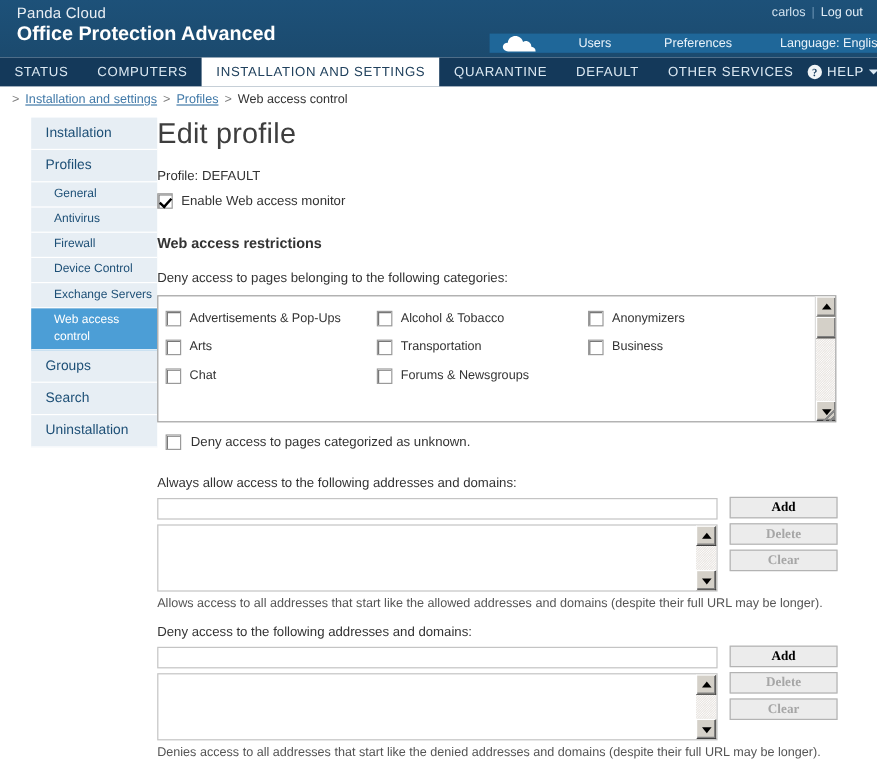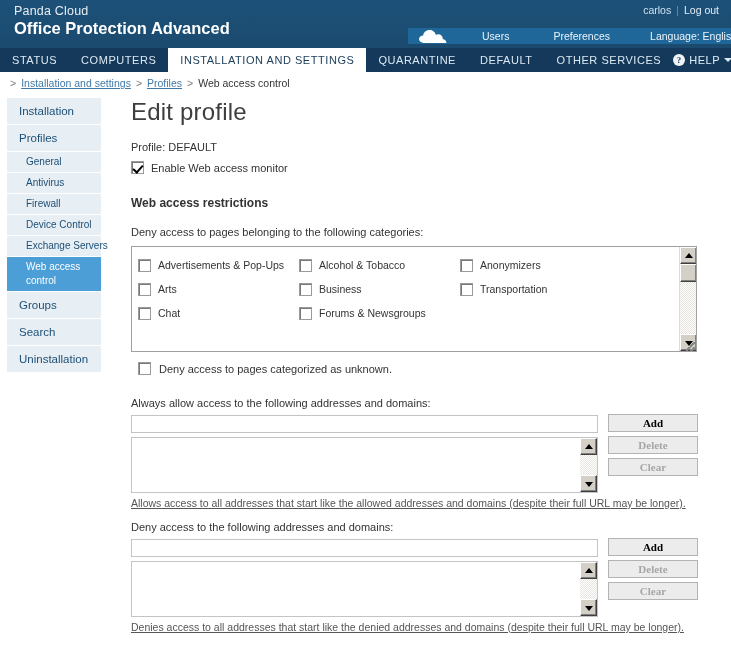--- a/index.html
+++ b/index.html
@@ -87,21 +87,21 @@
   .breadcrumb .arrow { color: #7a7a7a; margin: 0 5px 0 0; }
   .breadcrumb .arrow.mid { margin: 0 5px; }
   .breadcrumb a { color: #4179a8; text-decoration: underline; }
   .breadcrumb .cur { color: #333; }
 
   
   .body-wrap { position: relative; }
 
   
   .sidebar {
-    position: absolute; left: 7px; top: 4px; width: 94px;
+    position: absolute; left: 26px; top: 4px; width: 105px;
     background: #e7eef4;
     border: 0;
   }
   .side-item {
     display: block;
     font-size: 11.5px; color: #1d4f76;
     text-decoration: none;
     padding: 6px 0 6px 12px;
     border-bottom: 1px solid #ffffff;
     line-height: 14px;
@@ -149,21 +149,21 @@
     background: #ffffff;
     overflow: hidden;
   }
   .catgrid {
     position: absolute; left: 0; top: 0; right: 17px; bottom: 0;
     padding: 6px 0 0 6px;
     display: flex; flex-wrap: wrap;
     align-content: flex-start;
   }
   .catcell {
-    width: 161px; height: 24px;
+    width: 176px; height: 24px;
     display: flex; align-items: center;
   }
   .catcell .clbl { font-size: 10.5px; color: #333; margin-left: 7px; white-space: nowrap; }
 
   
   .vscroll {
     position: absolute; right: 0; top: 0; width: 17px; bottom: 0;
     background: #ffffff;
     border-left: 1px solid #dcdcdc;
   }
@@ -230,21 +230,21 @@
     display: block; width: 90px; height: 18px; margin-bottom: 4px;
     background: #ececec;
     border: 1px solid #b3b3b3;
     font-family: Liberation Serif, serif;
     font-size: 11px; color: #000; text-align: center; line-height: 16px;
     font-weight: bold;
     cursor: pointer; padding: 0;
   }
   .winbtn.disabled { color: #a6a6a6; cursor: default; }
   .addr-note {
-    margin-top: 4px; font-size: 10.5px; color: #555; text-decoration: underline;
+    margin-top: 4px; font-size: 10.5px; color: #555;
   }
 </style>
 </head>
 <body>
 
 <div id="app">
 
   <div class="header">
     <div class="brand">
       <div class="brand-line1">Panda Cloud</div>
@@ -338,25 +338,25 @@
               <span class="winbox"></span>
               <span class="clbl">Anonymizers</span>
             </div>
 
           <div class="catcell">
               <span class="winbox"></span>
               <span class="clbl">Arts</span>
             </div>
           <div class="catcell">
               <span class="winbox"></span>
+              <span class="clbl">Transportation</span>
+            </div>
+          <div class="catcell">
+              <span class="winbox"></span>
               <span class="clbl">Business</span>
-            </div>
-          <div class="catcell">
-              <span class="winbox"></span>
-              <span class="clbl">Transportation</span>
             </div>
 
           <div class="catcell">
               <span class="winbox"></span>
               <span class="clbl">Chat</span>
             </div>
           <div class="catcell">
               <span class="winbox"></span>
               <span class="clbl">Forums &amp; Newsgroups</span>
             </div>

